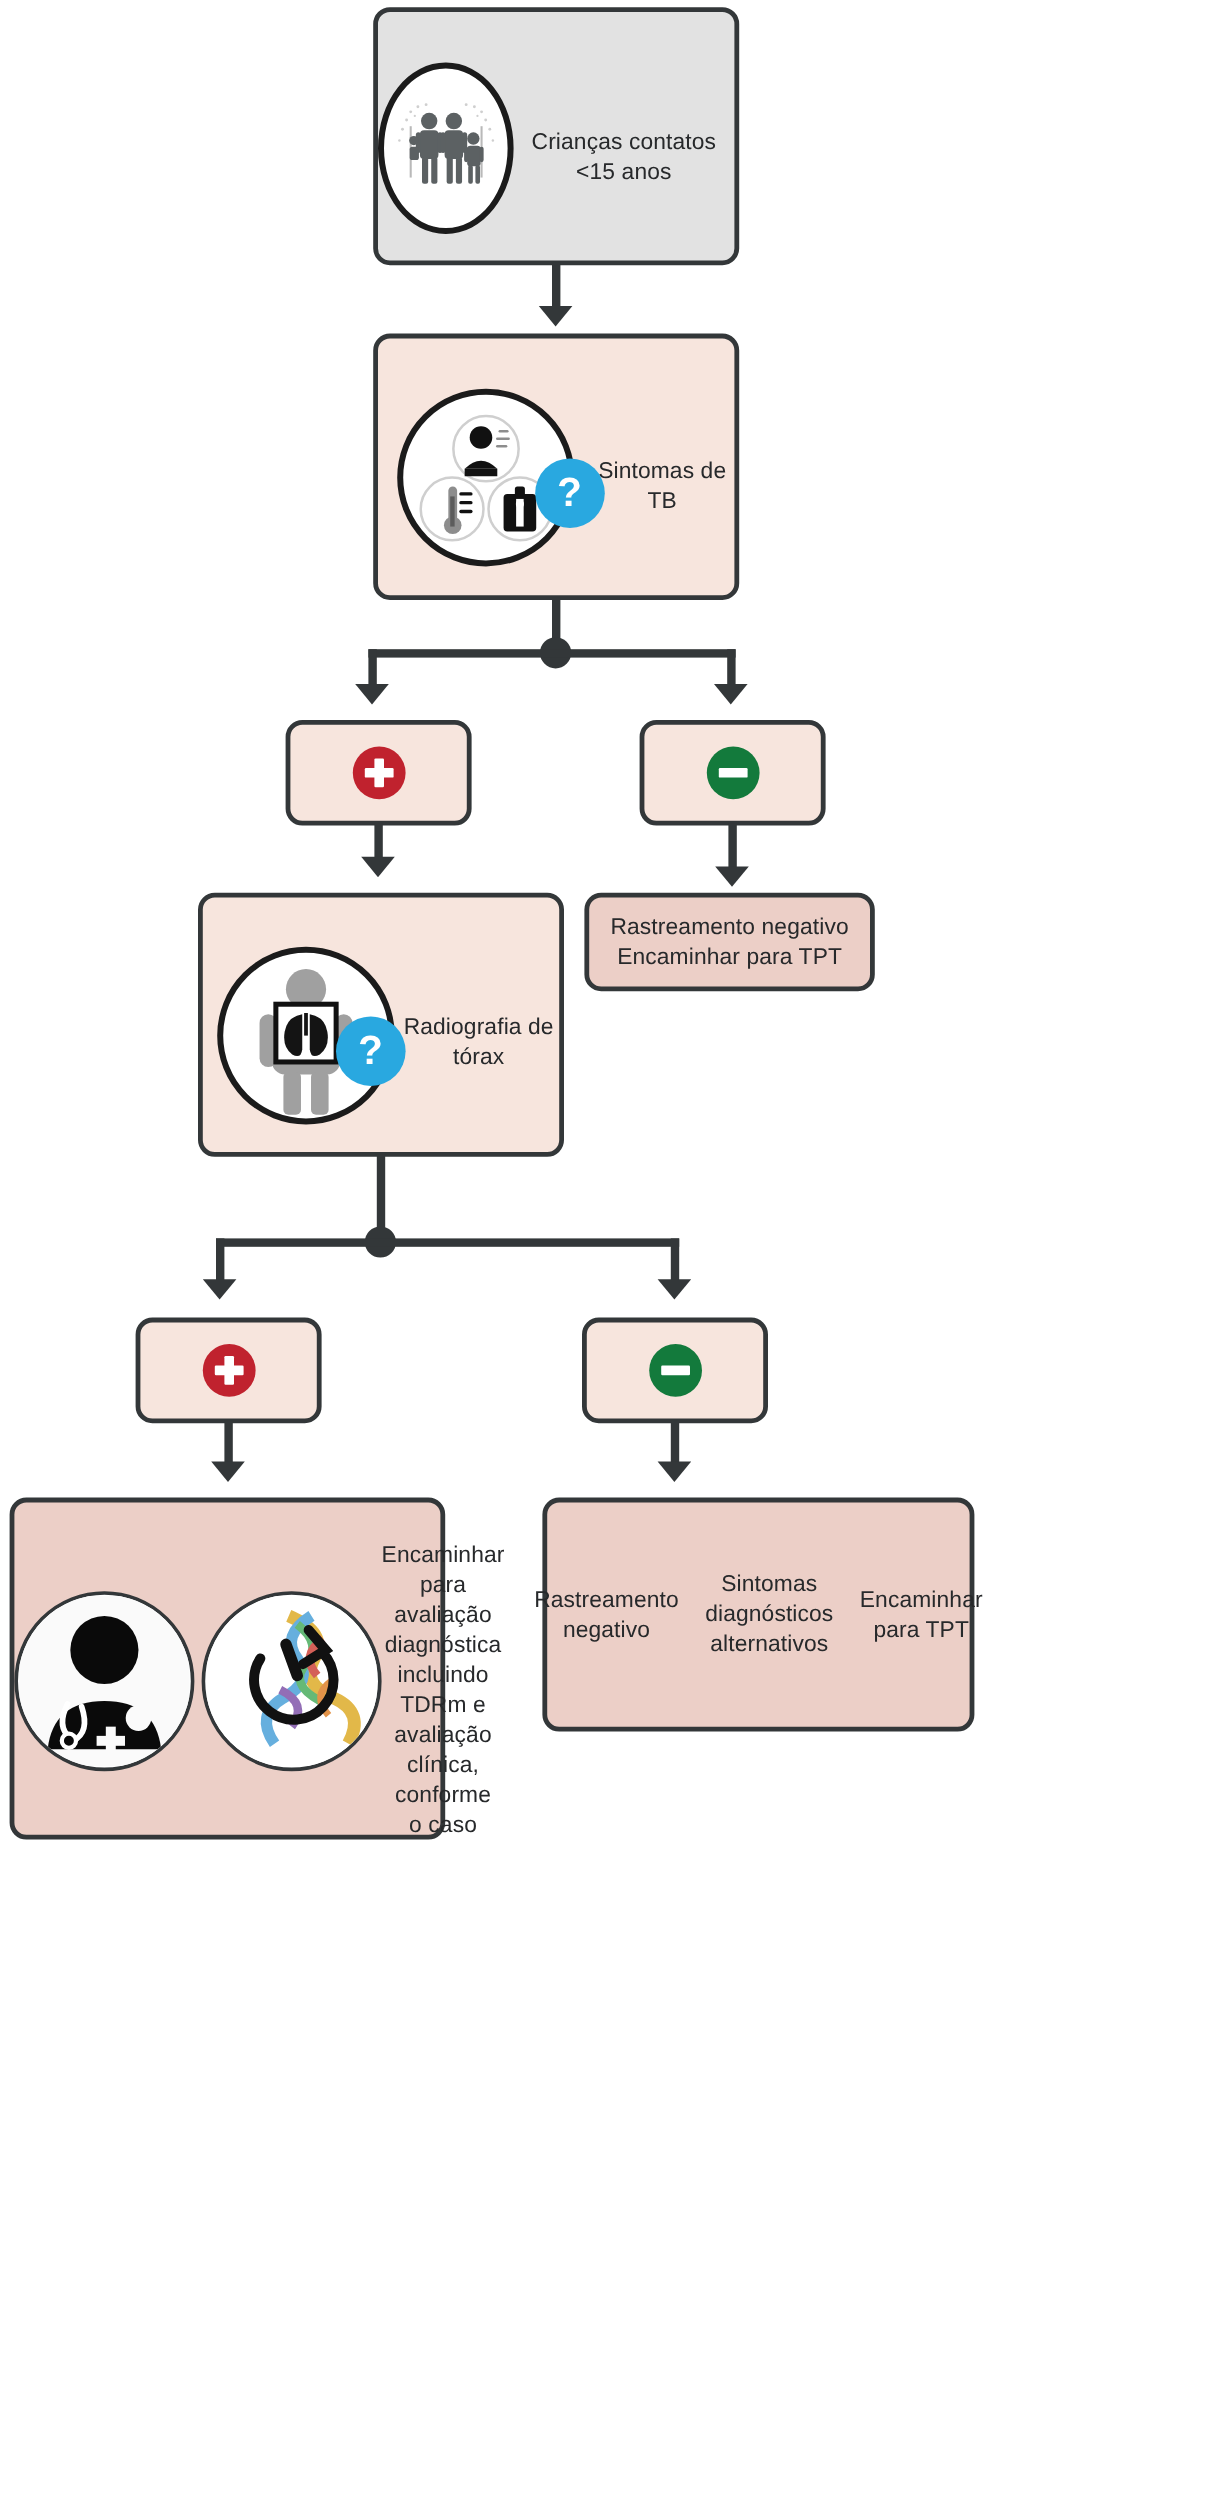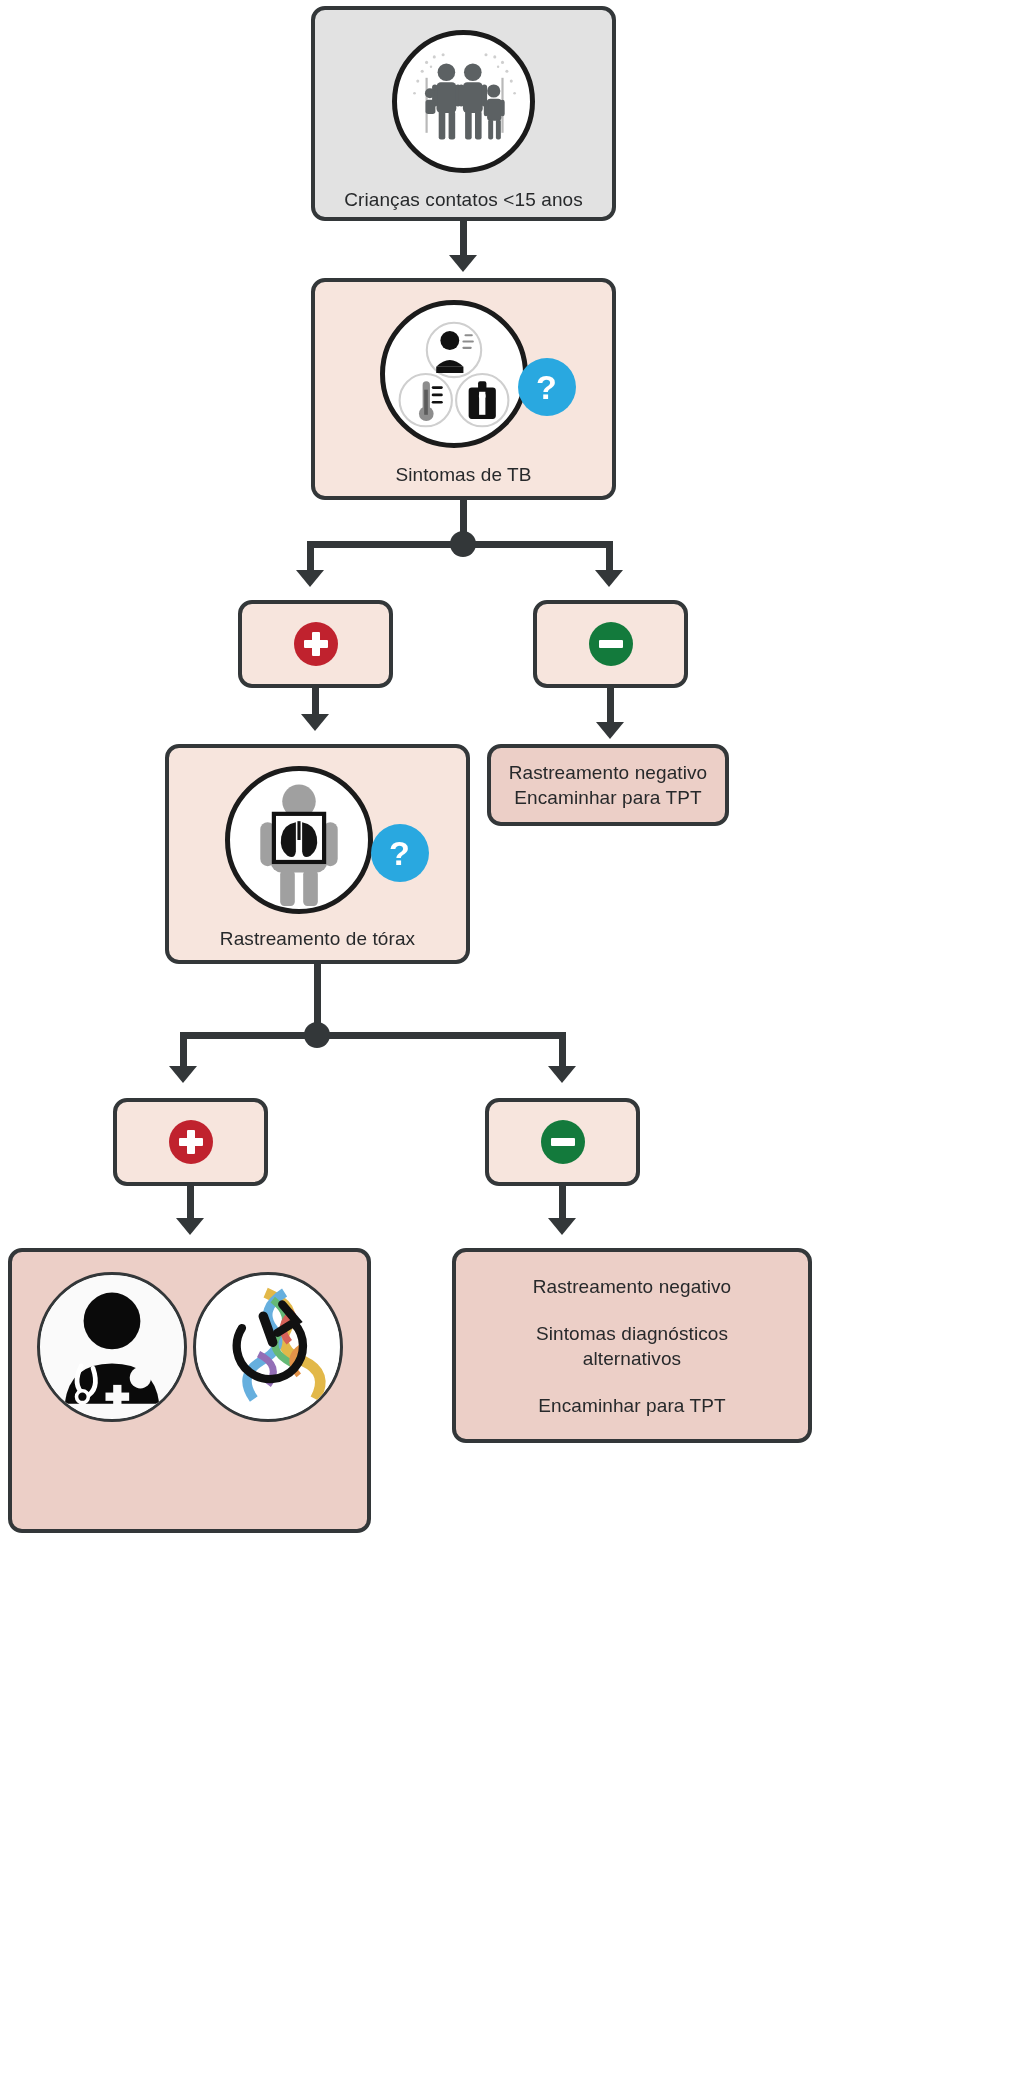--- a/index.html
+++ b/index.html
@@ -10,21 +10,20 @@
   }
   #stage{position:absolute;left:0;top:0;width:1024px;height:2092px;}
 
   
   .node{
     position:absolute;
     box-sizing:border-box;
     border:4px solid #333739;
     border-radius:14px;
     display:flex;
-    flex-direction:column;
     align-items:center;
     justify-content:flex-start;
   }
   .node.center{justify-content:center;}
   .node-label{
     font-size:19px;
     line-height:25px;
     text-align:center;
     color:#27292b;
     letter-spacing:.1px;
@@ -262,21 +261,21 @@
 
           <g fill="#141414">
             <path d="M62 48 q-12 2 -14 14 q-2 12 6 18 q7 4 8 -4 z"></path>
             <path d="M68 48 q12 2 14 14 q2 12 -6 18 q-7 4 -8 -4 z"></path>
           </g>
           <rect x="63.5" y="47" width="3" height="18" fill="#141414"></rect>
         </svg>
       </div>
       <div class="q-badge" style="right:-6px;top:58px;width:58px;height:58px;font-size:34px;">?</div>
     </div>
-    <div class="node-label" style="margin-top:12px;">Rastreamento de tórax</div>
+    <div class="node-label" style="margin-top:12px;">Radiografia de tórax</div>
   </div>
 
   <div class="edge vline" style="left:314px;top:962px;width:7px;height:72px;"></div>
   <div class="dot" style="left:304px;top:1022px;"></div>
   <div class="edge hline" style="left:180px;top:1032px;width:386px;height:7px;"></div>
   <div class="edge vline" style="left:180px;top:1032px;width:7px;height:38px;"></div>
   <div class="arrow" style="left:169px;top:1066px;"></div>
   <div class="edge vline" style="left:559px;top:1032px;width:7px;height:38px;"></div>
   <div class="arrow" style="left:548px;top:1066px;"></div>
 
@@ -339,20 +338,24 @@
           </g>
           <g fill="none" stroke="#111" stroke-width="7" stroke-linecap="round">
             <path d="M72 24 l12 14 l-16 10"></path>
           </g>
           <g fill="none" stroke="#111" stroke-width="8" stroke-linecap="round">
             <path d="M56 34 l8 22"></path>
           </g>
         </svg>
       </div>
     </div>
+    <div class="node-label" style="margin-top:16px;">Encaminhar para avaliação
+diagnóstica incluindo TDRm e
+avaliação clínica, conforme
+o caso</div>
   </div>
 
   <div class="node fill-pink-dark center" style="left:452px;top:1248px;width:360px;height:195px;gap:22px;">
     <div class="node-label">Rastreamento negativo</div>
     <div class="node-label">Sintomas diagnósticos
 alternativos</div>
     <div class="node-label">Encaminhar para TPT</div>
   </div>
 
 </div>

